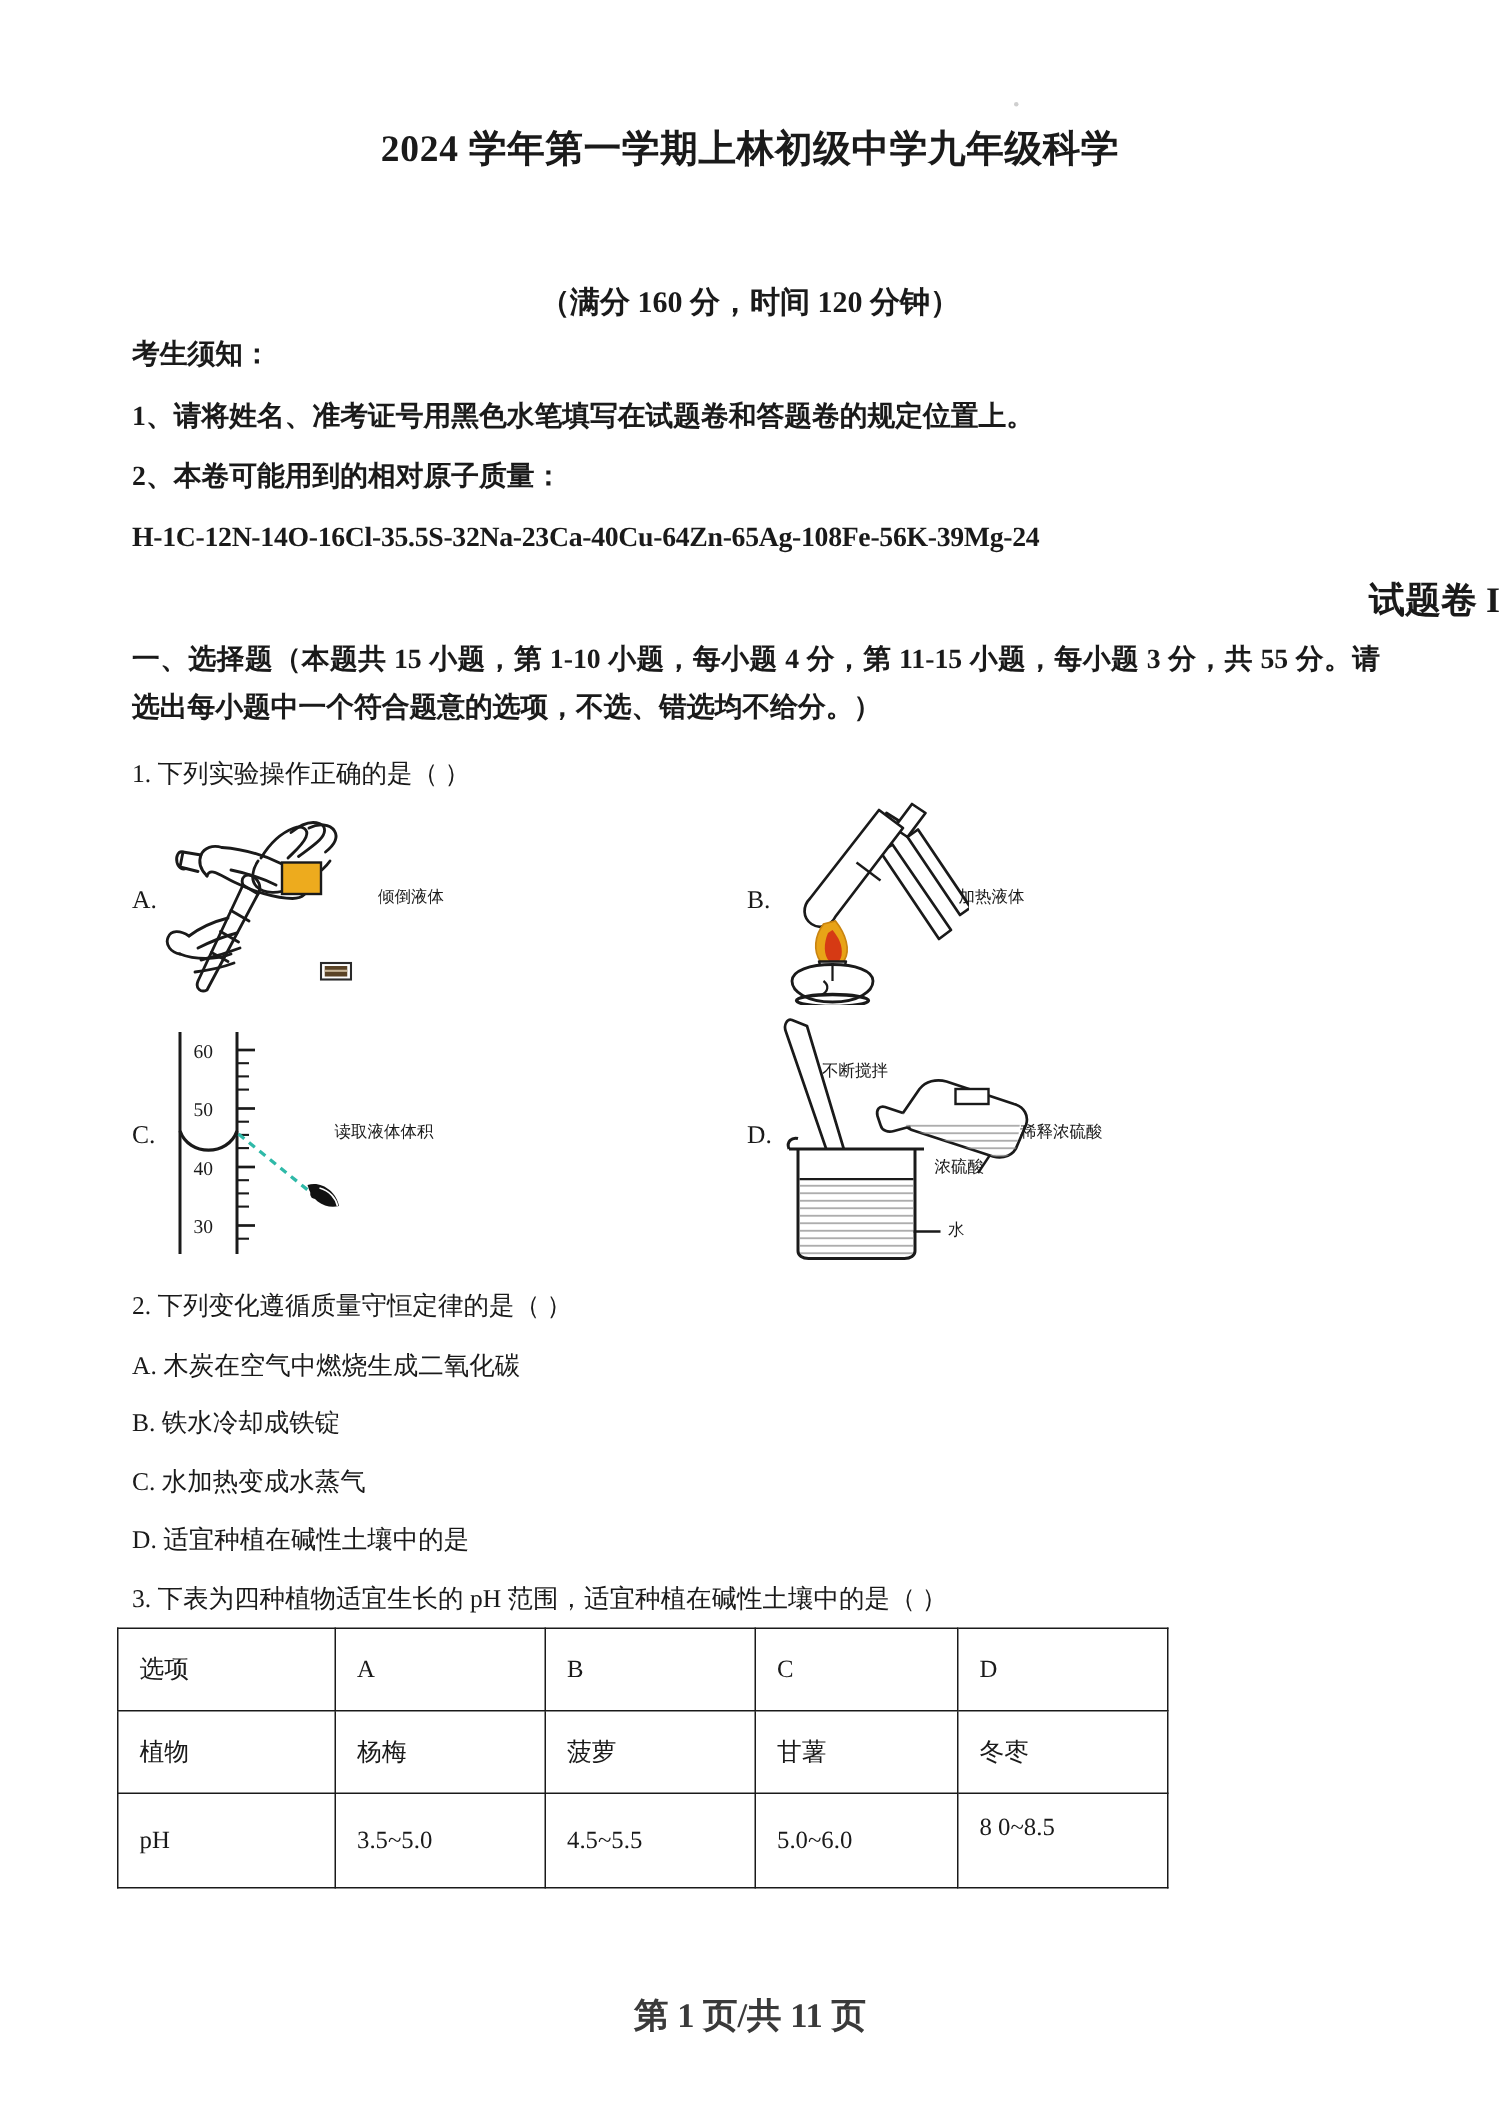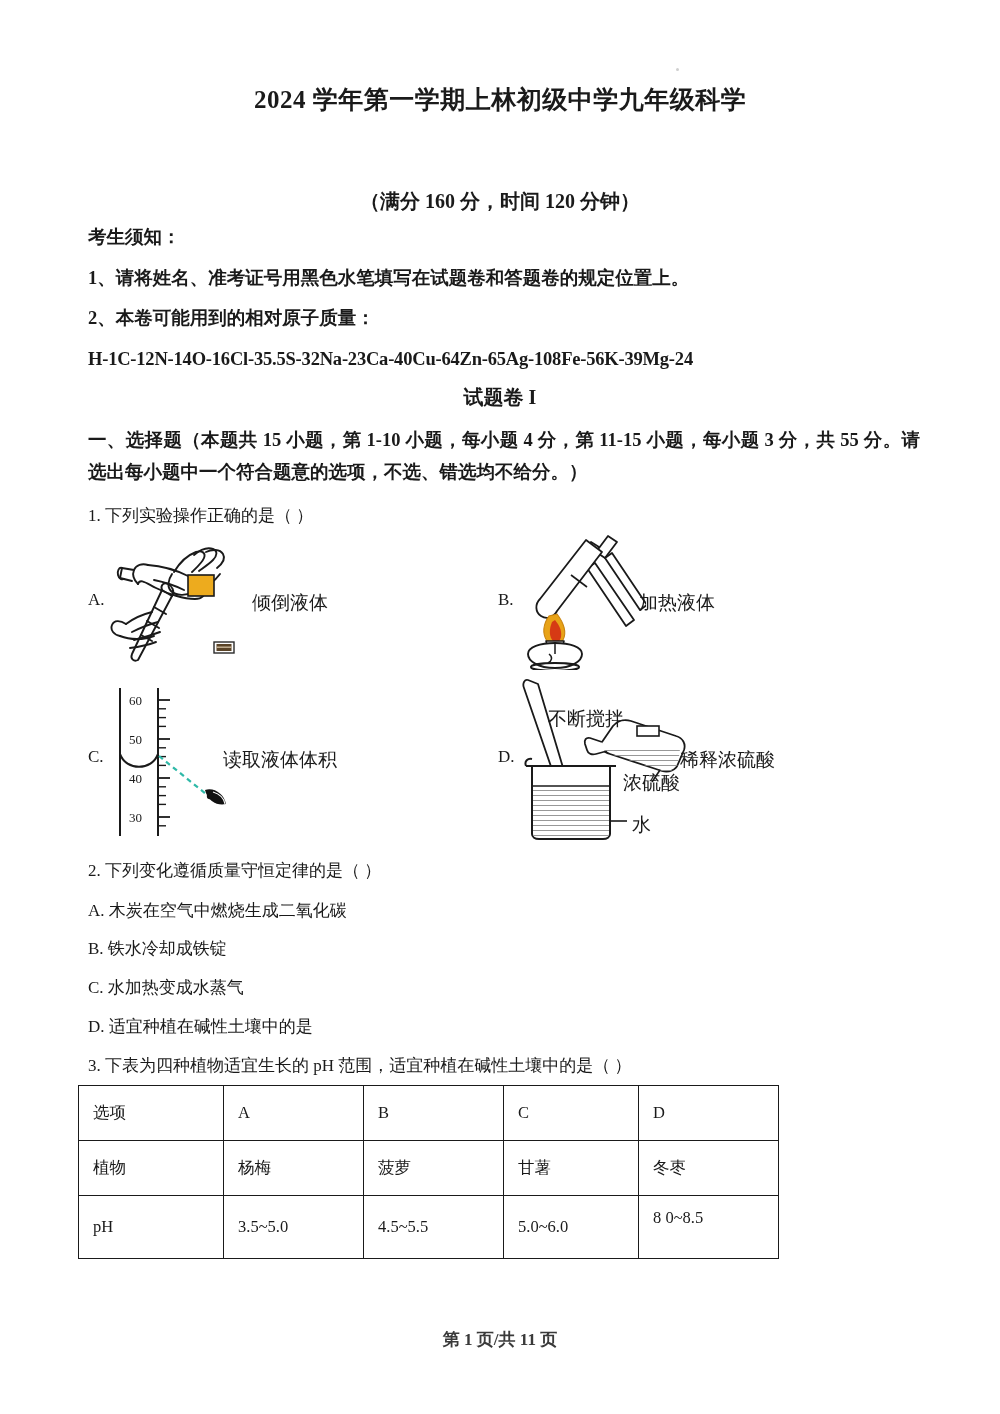--- a/index.html
+++ b/index.html
@@ -53,23 +53,23 @@
     font-size: 18.5px;
     line-height: 1;
     margin-bottom: 22px;
     white-space: nowrap;
   }
   .notice-line.wide { letter-spacing: -0.2px; }
 
   .paper-label {
     position: absolute;
     top: 384px; left: 0; right: 0;
-    text-align: center;
-    font-weight: bold;
-    font-size: 20px;
+    text-align: right;
+    font-weight: bold;
+    font-size: 24px;
     font-family: Liberation Serif, serif;
   }
 
   
   .section-head {
     position: absolute;
     left: 88px;
     right: 80px;
     top: 424px;
     font-weight: bold;
@@ -104,21 +104,21 @@
 
   
   .fig-wrap { position: absolute; }
   .opt-letter {
     position: absolute;
     font-size: 17px;
     font-family: "Liberation Serif", serif;
   }
   .fig-caption {
     position: absolute;
-    font-size: 19px;
+    font-size: 11px;
     white-space: nowrap;
     font-family: Liberation Serif, serif;
   }
 
   
   .ph-table {
     position: absolute;
     left: 78px;
     top: 1085px;
     width: 700px;
@@ -141,21 +141,21 @@
   .ph-table tr.r-ph td { height: 62px; }
   .cell-d-ph { position: relative; }
   .cell-d-ph span { position: relative; top: -9px; }
 
   
   .footer {
     position: absolute;
     top: 1328px;
     left: 0; right: 0;
     text-align: center;
-    font-size: 17px;
+    font-size: 23px;
     font-weight: bold;
     color: #3a3a3a;
   }
 
   
   .speck {
     position: absolute;
     width: 3px; height: 3px;
     background: #cfcfcf;
     border-radius: 50%;

